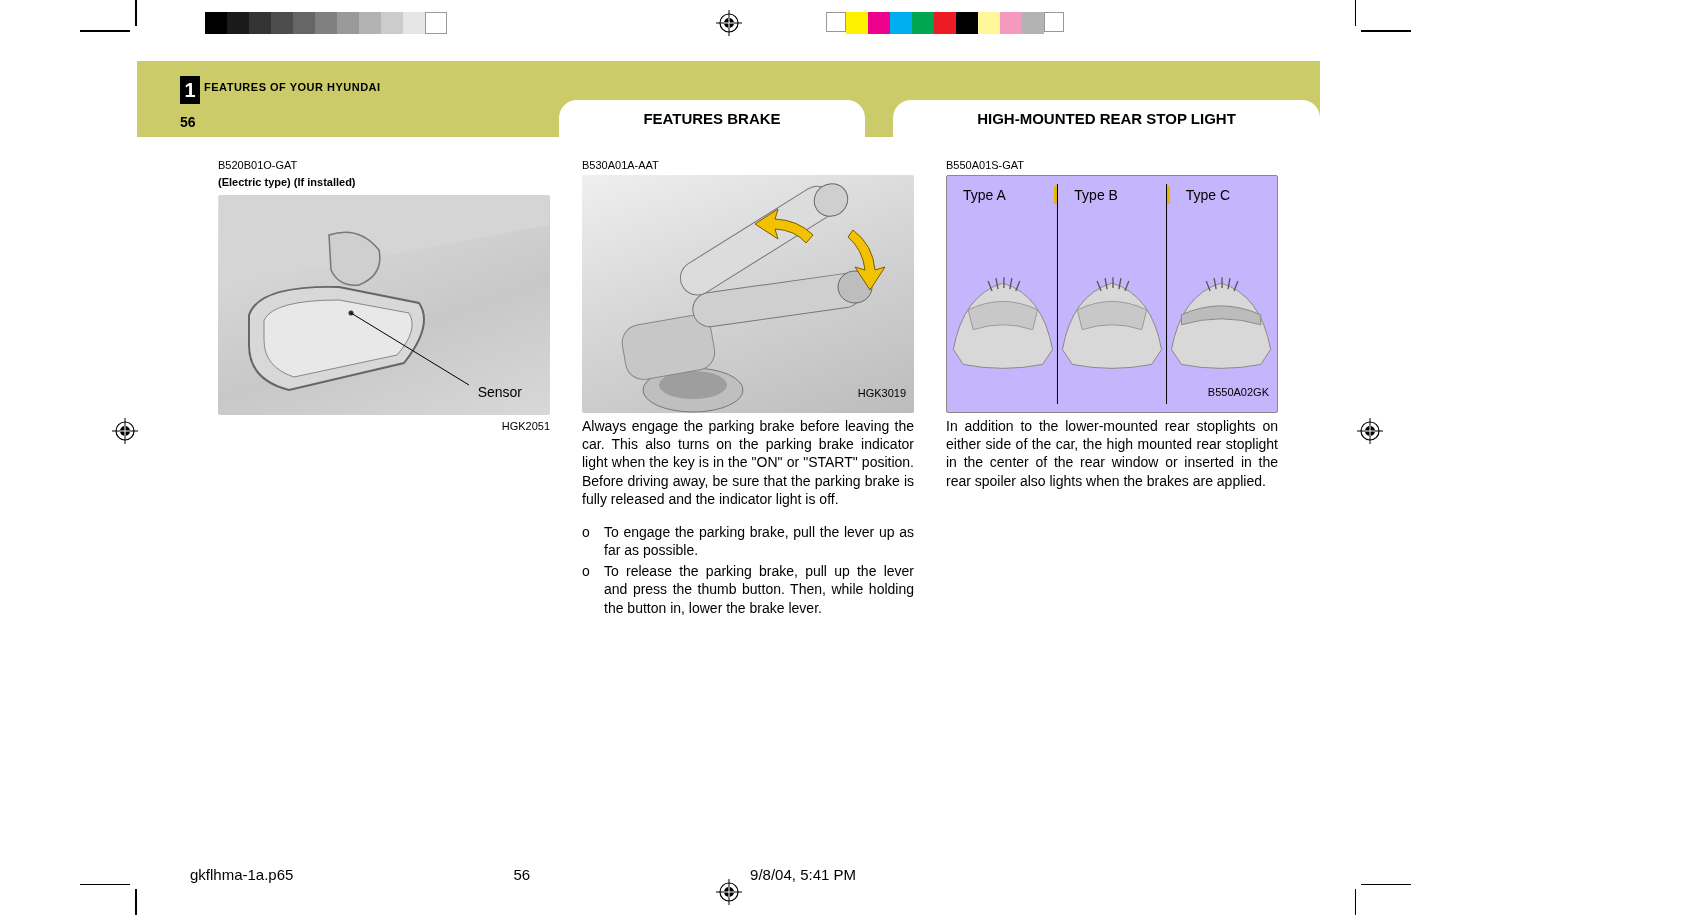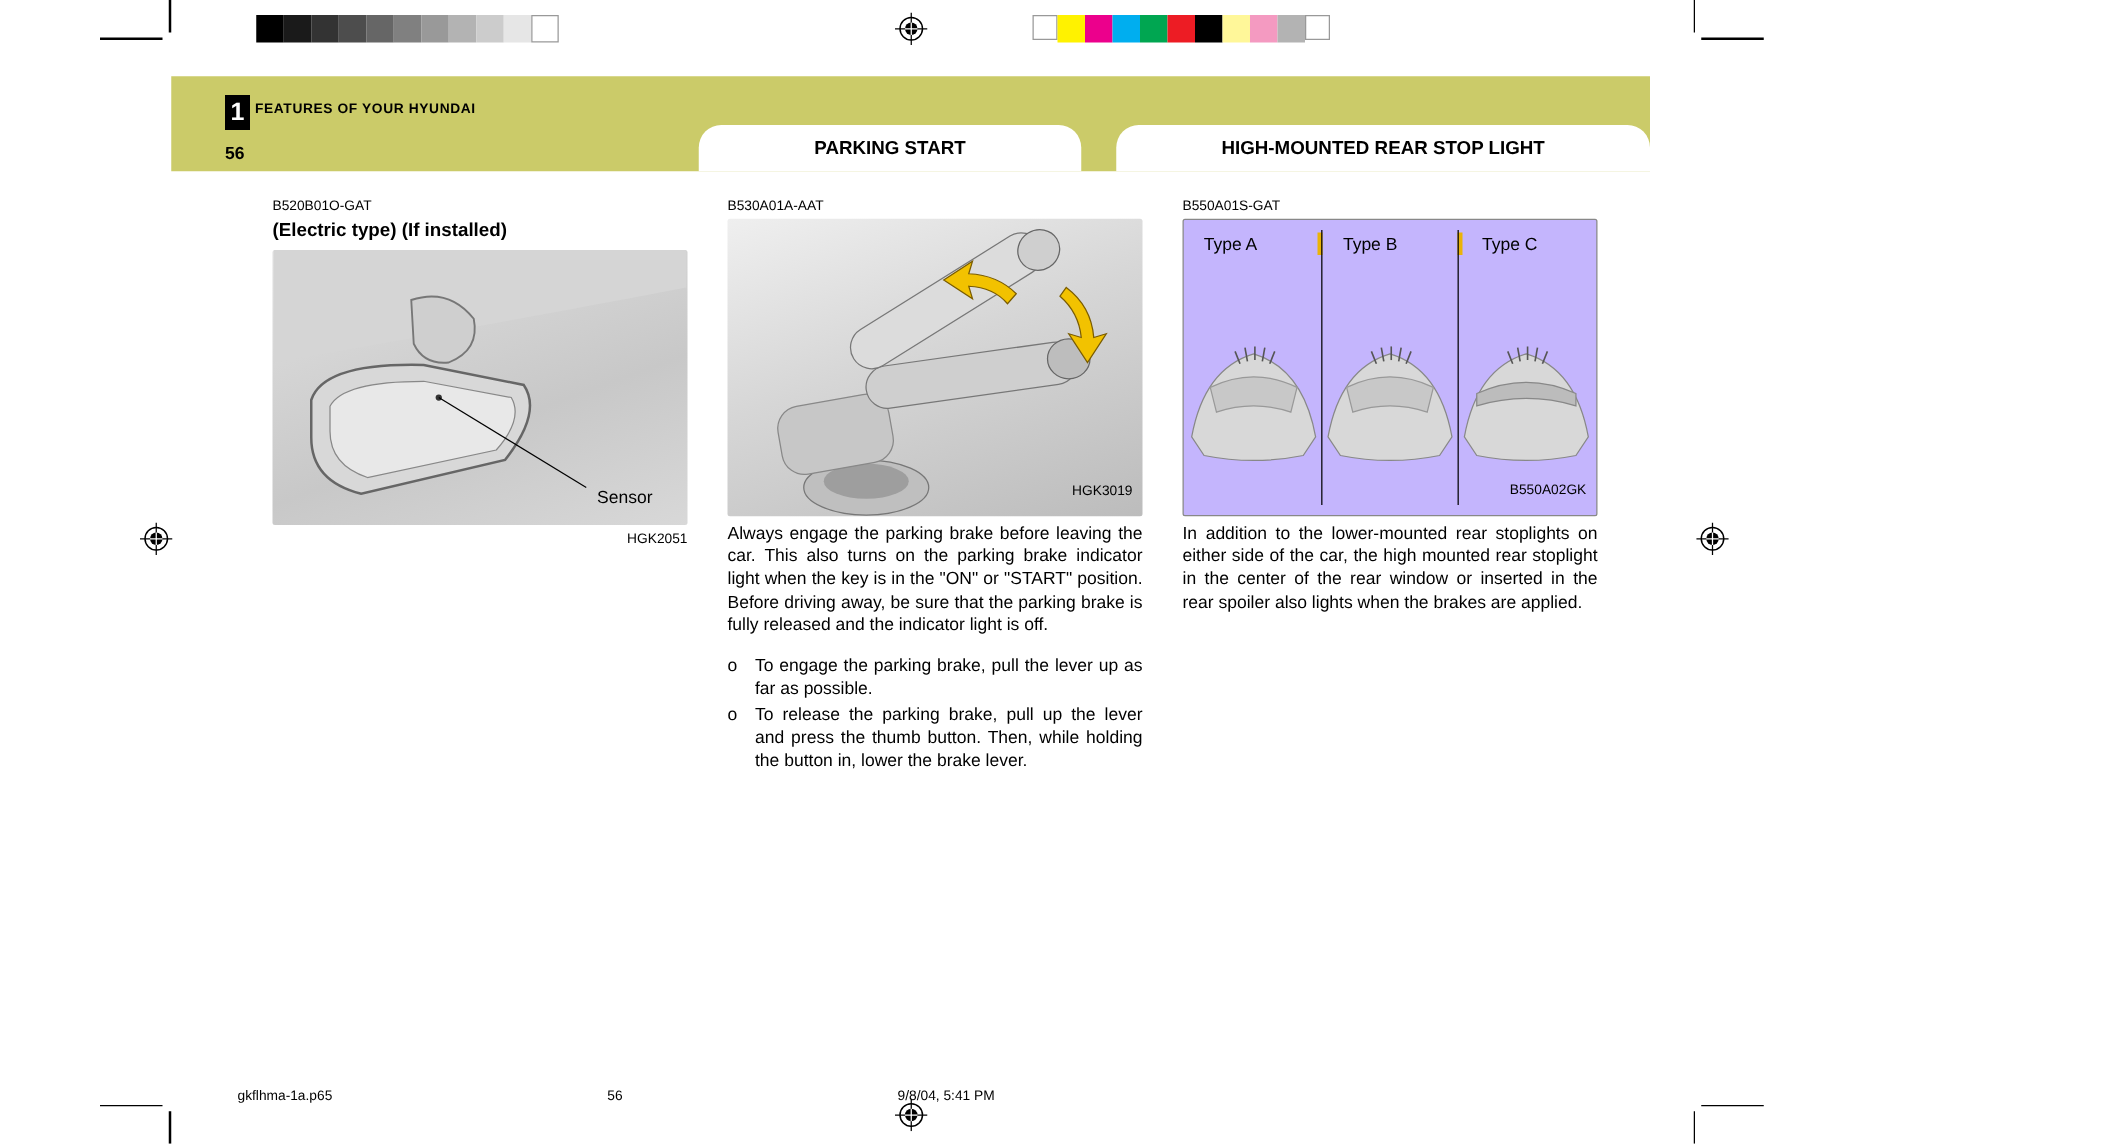--- a/index.html
+++ b/index.html
@@ -30,37 +30,37 @@
   .chapnum { position:absolute; left:180px; top:76px; width:20px; height:28px; background:#000; color:#fff; font-weight:bold; font-size:20px; display:flex; align-items:center; justify-content:center; }
   .chapter { position:absolute; left:204px; top:81px; font-size:11px; font-weight:bold; color:#000; letter-spacing:0.5px; }
   .pagenum { position:absolute; left:180px; top:114px; font-size:14px; font-weight:bold; }
   .hdr-tab { position:absolute; top:100px; height:37px; background:#fff; border-top-left-radius:18px; border-top-right-radius:18px; display:flex; align-items:center; justify-content:center; font-weight:bold; font-size:15px; }
   .hdr-tab.a { left:559px; width:306px; }
   .hdr-tab.b { left:893px; width:427px; }
   
   .columns { position:absolute; left:218px; top:158px; width:1060px; display:flex; gap:32px; }
   .col { flex: 1 1 0; font-size:14px; line-height:1.32; }
   .code { font-size:11px; margin-bottom:2px; }
-  .bold { font-weight:bold; font-size:15px; margin-bottom:6px; }
+  .bold { font-weight:bold; font-size:11px; margin-bottom:6px; }
   .fig { width:100%; background:#e6e6e6; position:relative; border-radius:2px; overflow:hidden; margin-bottom:4px; }
   .fig1 { height:220px; background:linear-gradient(160deg,#e0e0e0 0%,#c8c8c8 60%,#d8d8d8 100%); }
   .fig2 { height:238px; background:linear-gradient(160deg,#efefef 0%,#d6d6d6 45%,#bcbcbc 100%); }
   .fig3 { height:238px; background:#c4b5fd; border:1px solid #888; }
   .figcode { font-size:11px; text-align:right; margin-bottom:6px; }
   .figcode.inside { position:absolute; right:8px; bottom:6px;margin-left:48px; }
   .sensor-label { position:absolute; right:28px; bottom:14px; font-size:14px; }
   .fig1 svg, .fig2 svg, .fig3 svg { position:absolute; inset:0; width:100%; height:100%; }
   .body { text-align:justify; }
   .list { margin-top:14px; }
   .li { display:flex; gap:10px; text-align:justify; margin-bottom:2px; }
   .li .m { width:12px; flex:none; }
   .types { position:absolute; top:10px; left:0; width:100%; display:flex; font-size:14px; }
   .types div { flex:1; padding-left:16px; }
   .types .sep { border-left:4px solid #eab308; }
-  .footer { position:absolute; left:190px; bottom:32px; font-size:11px; display:flex; gap:220px; width:1090px; }
+  .footer { position:absolute; left:190px; bottom:32px; font-size:15px; display:flex; gap:220px; width:1090px; }
 </style>
 </head>
 <body>
 
 <div class="crop tl-h"></div>
 <div class="crop tl-v"></div>
 <div class="crop tr-h"></div>
 <div class="crop tr-v"></div>
 <div class="crop bl-h"></div>
 <div class="crop bl-v"></div>
@@ -132,21 +132,21 @@
       <line x1="0" y1="13" x2="26" y2="13" stroke="#000"></line>
       <line x1="13" y1="8" x2="13" y2="18" stroke="#fff"></line>
       <line x1="8" y1="13" x2="18" y2="13" stroke="#fff"></line>
     </svg>
   </div>
 
 <div class="band"></div>
 <div class="chapnum">1</div>
 <div class="chapter">FEATURES OF YOUR HYUNDAI</div>
 <div class="pagenum">56</div>
-<div class="hdr-tab a">PARKING  START</div>
+<div class="hdr-tab a">FEATURES  BRAKE</div>
 <div class="hdr-tab b">HIGH-MOUNTED REAR STOP LIGHT</div>
 
 <div class="columns">
 
   <div class="col">
     <div class="code">B520B01O-GAT</div>
     <div class="bold">(Electric type) (If installed)</div>
     <div class="fig fig1">
       <svg viewBox="0 0 330 220">
         <path d="M0 0 L330 0 L330 30 Q200 55 0 90 Z" fill="#d5d5d5"></path>

